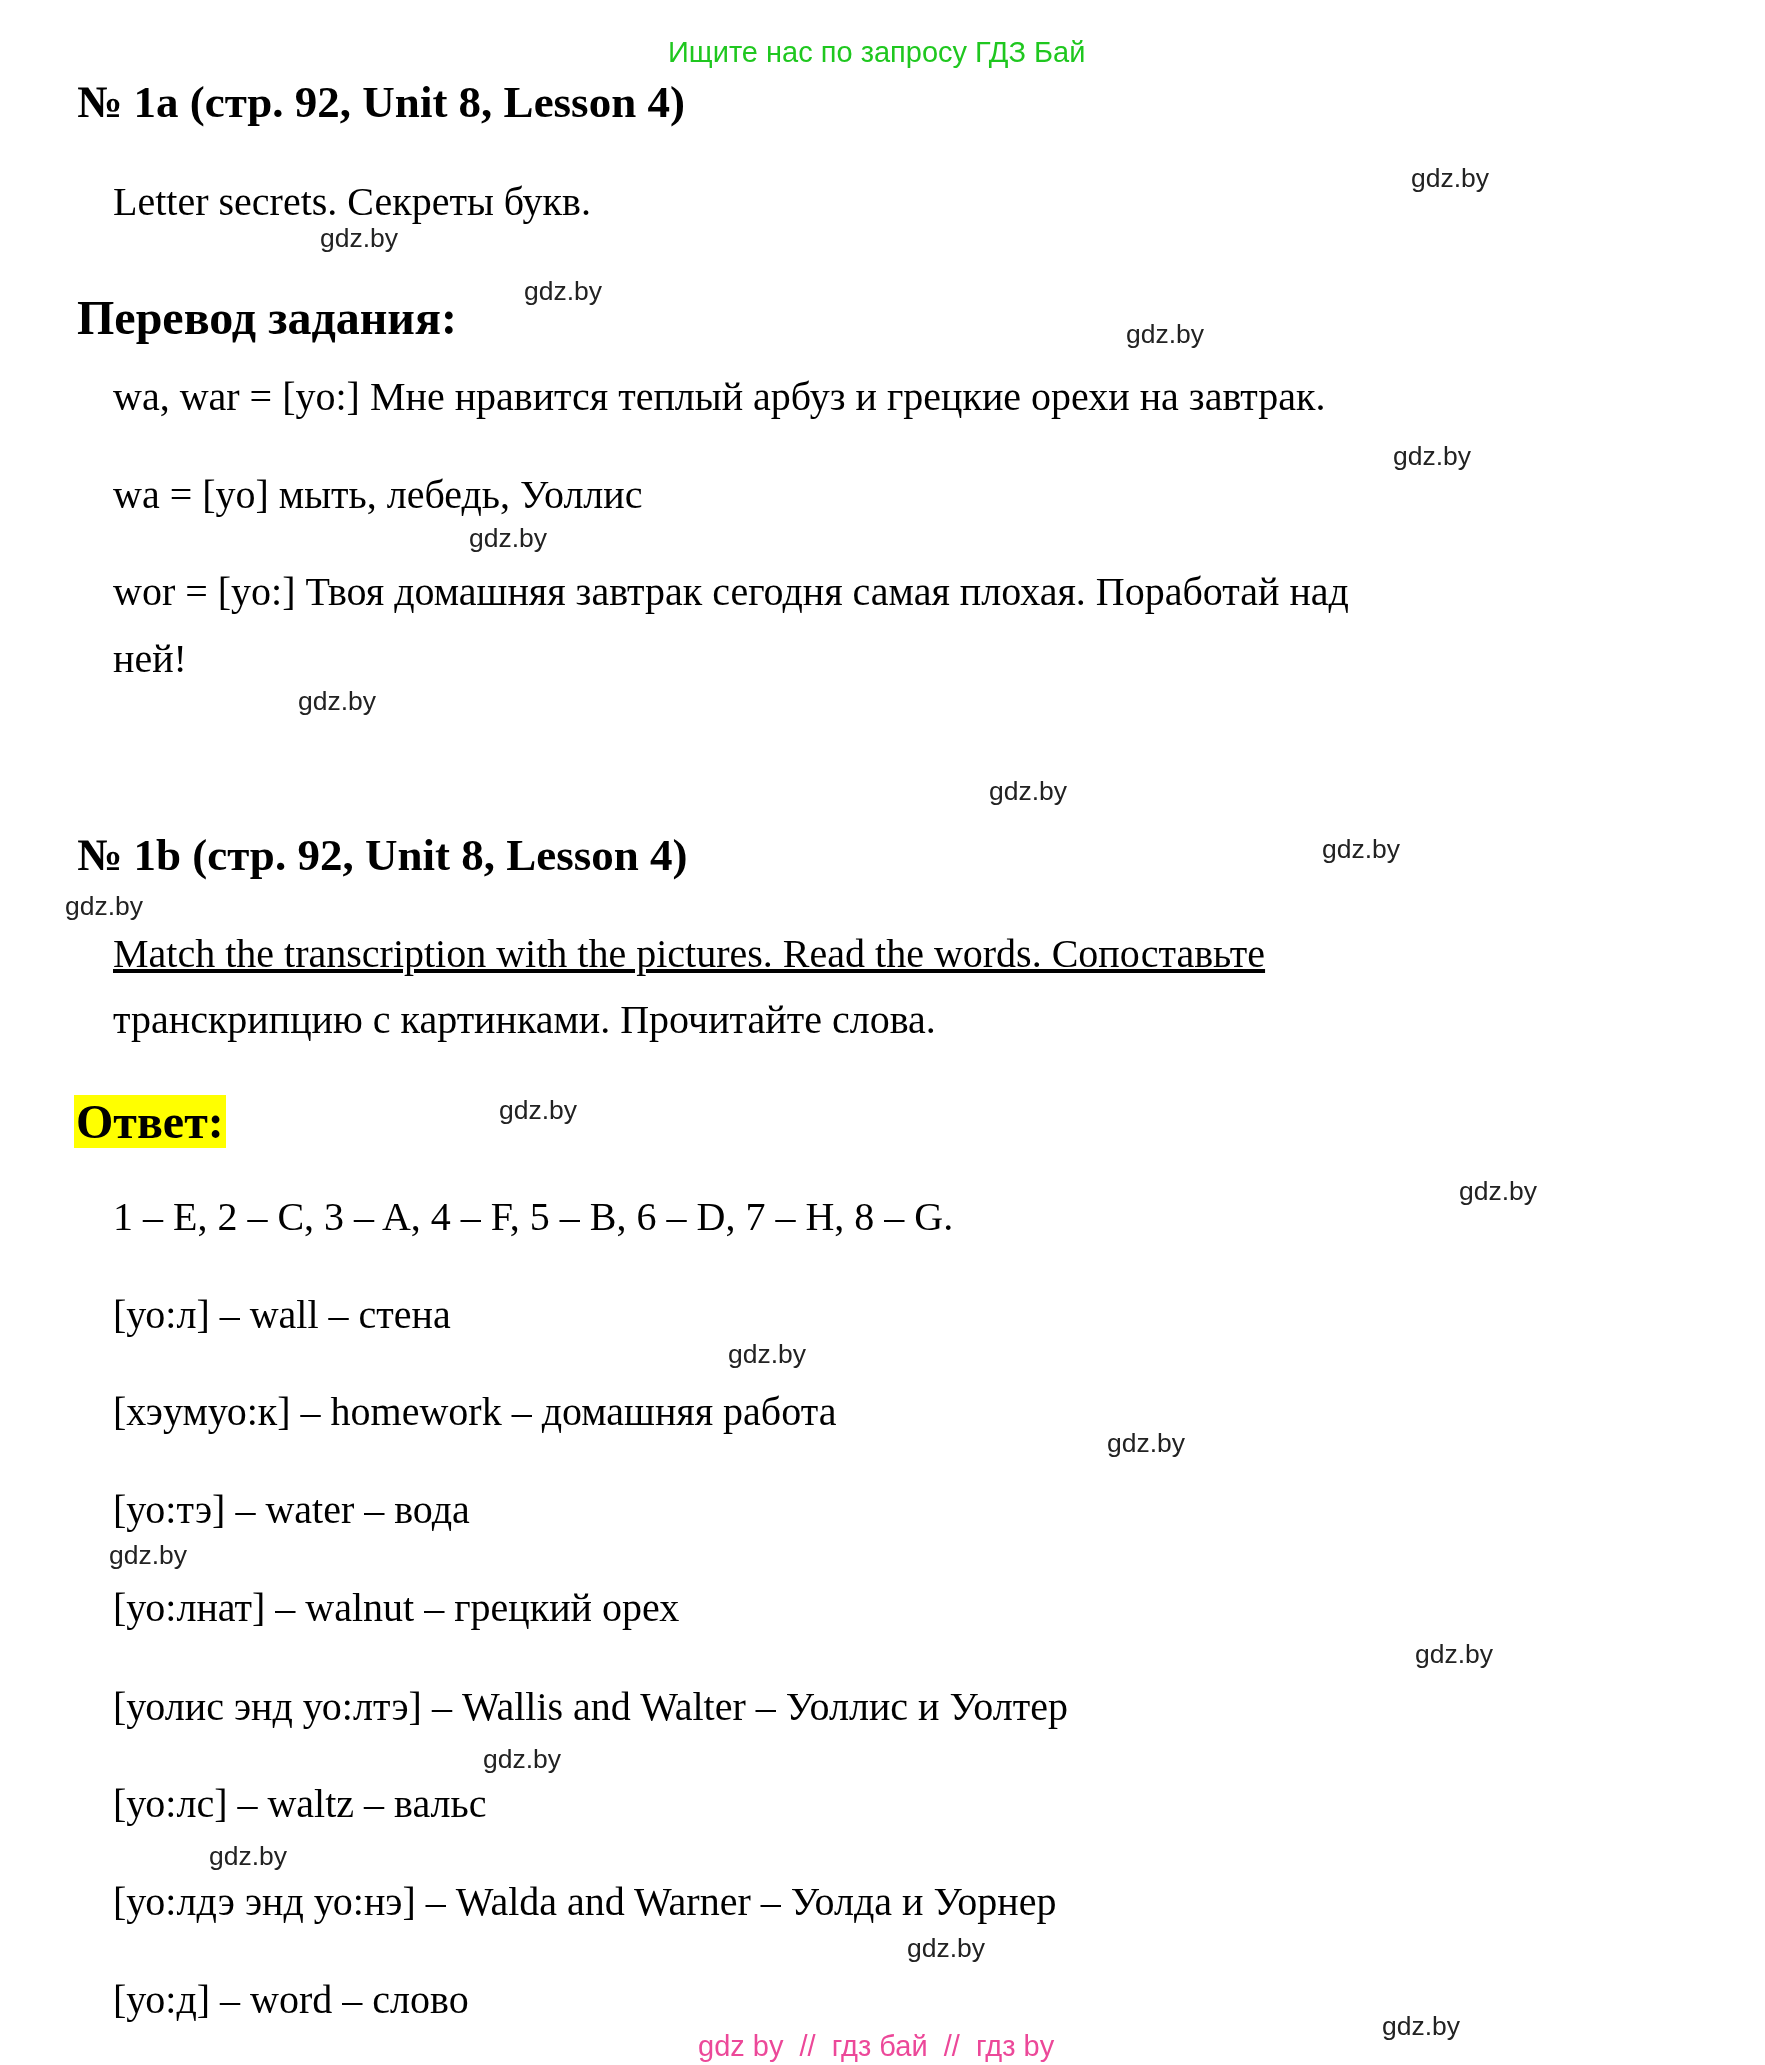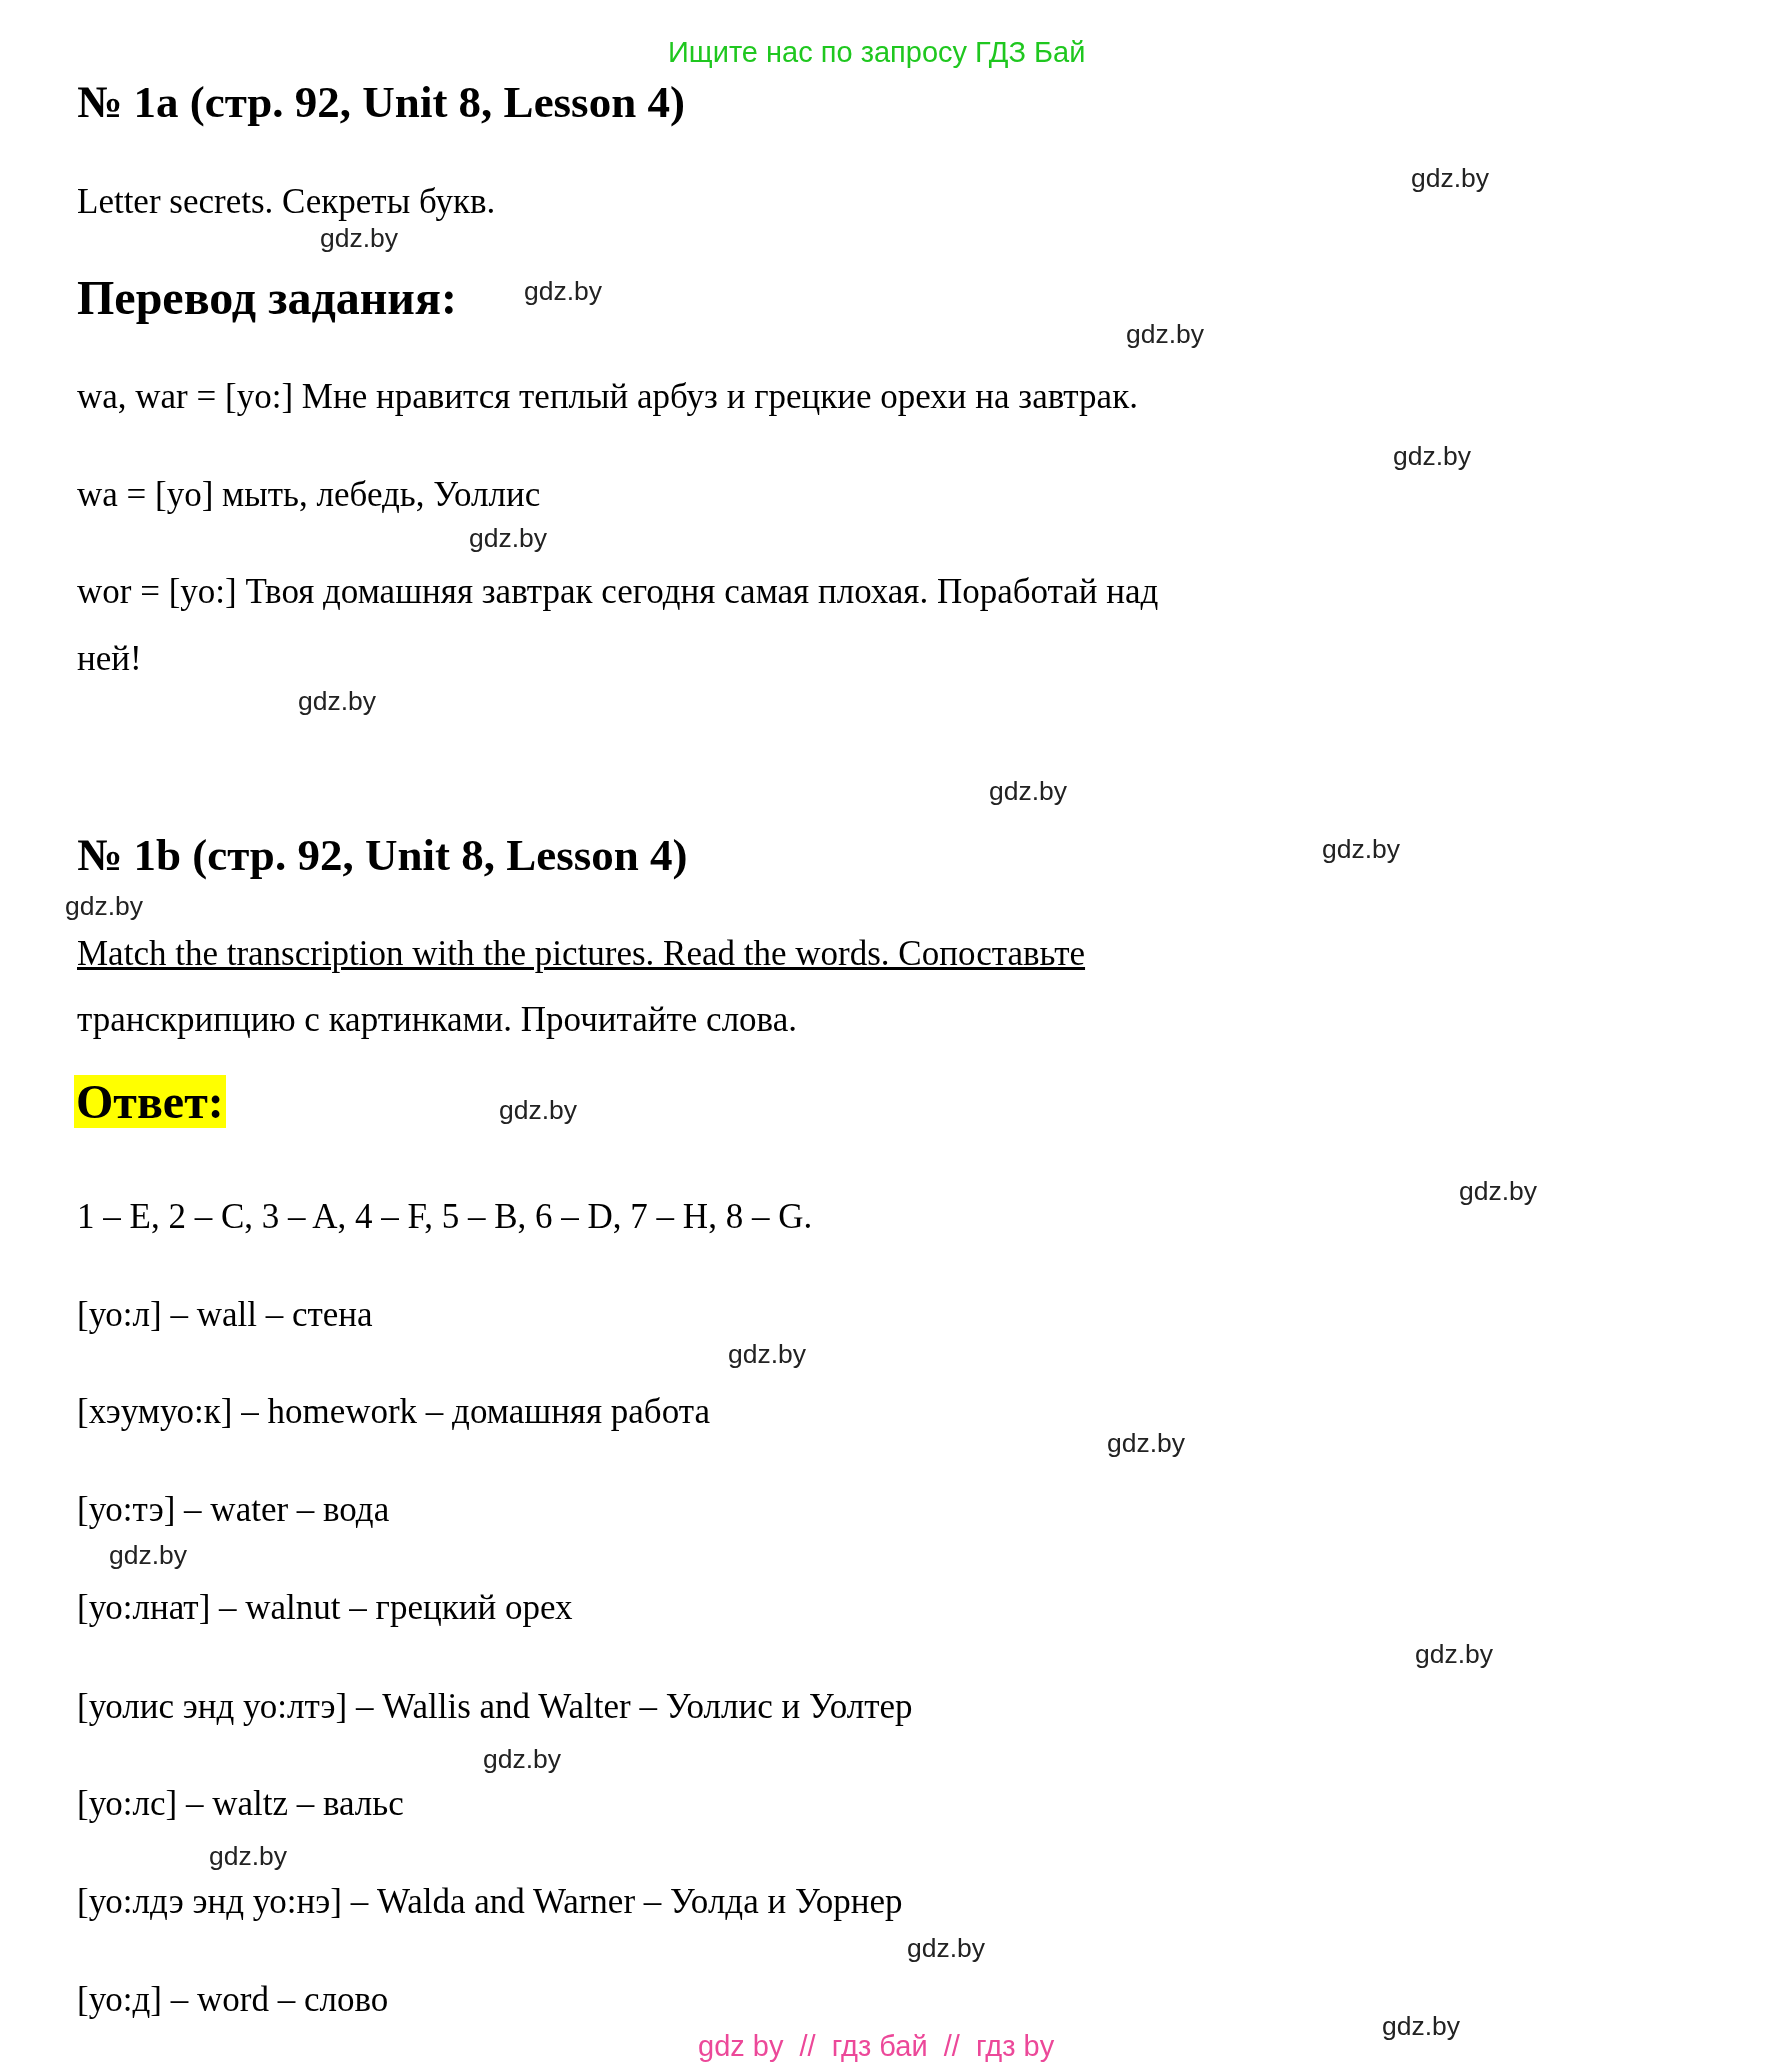--- a/index.html
+++ b/index.html
@@ -1,21 +1,21 @@
 <!DOCTYPE html>
 <html style="font-size:14.6px"><head>
 <meta charset="utf-8">
 <style>
   html, body { margin:0; padding:0; background:#ffffff; }
   body { width:1765px; height:2066px; position:relative; overflow:hidden; }
   .abs { position:absolute; white-space:nowrap; }
   .serif { font-family: "Liberation Serif", "DejaVu Serif", serif; color:#000; }
   .title { font-weight:bold; font-size:45px; line-height:58px; }
-  .body-text { font-size:35px; line-height:57px; }
-  .label-bold { font-weight:bold; font-size:48px; line-height:57px; }
+  .body-text { font-size:40px; line-height:57px;margin-left:36px; }
+  .label-bold { font-weight:bold; font-size:48px; line-height:57px;margin-top:20px; }
   .wm { font-family: "Liberation Sans", "DejaVu Sans", sans-serif; font-size:26.5px; line-height:29px; color:#222; }
   .top-banner { font-family: "Liberation Sans", "DejaVu Sans", sans-serif; font-size:29px; line-height:33px; color:#1fc71f;margin-top:36px; }
   .footer { font-family: "Liberation Sans", "DejaVu Sans", sans-serif; font-size:29px; line-height:33px; color:#ec4899; }
   .highlight { background:#ffff00; padding:0 2px; }
 </style>
 </head>
 <body>
 
 <div class="abs top-banner" style="left:668px; top:0px;">Ищите нас по запросу ГДЗ Бай</div>
 

